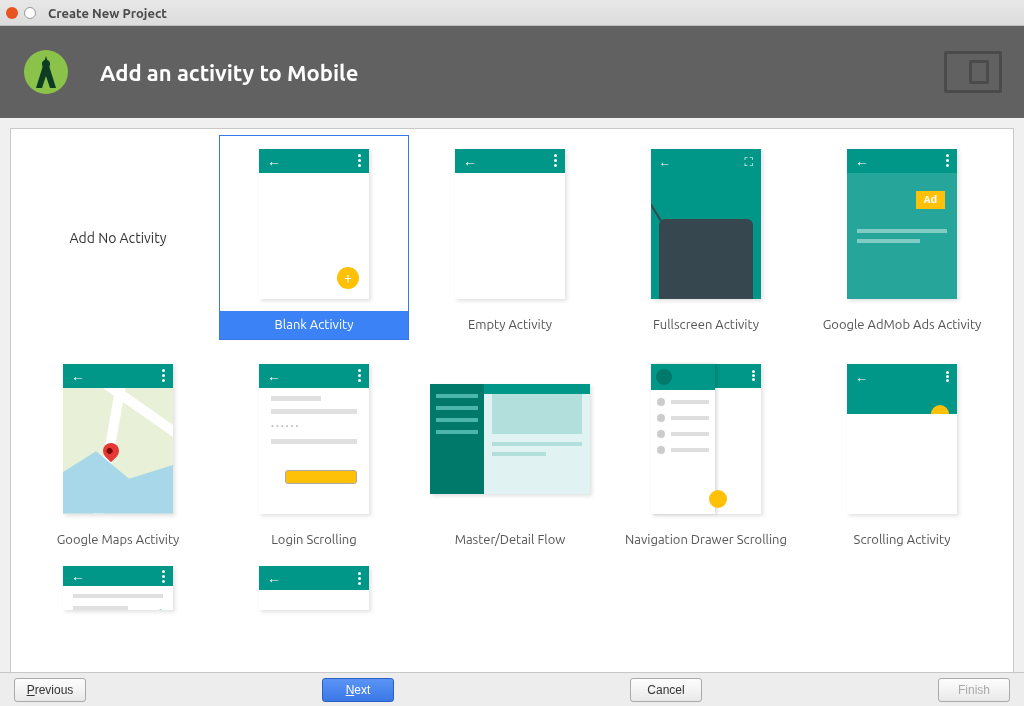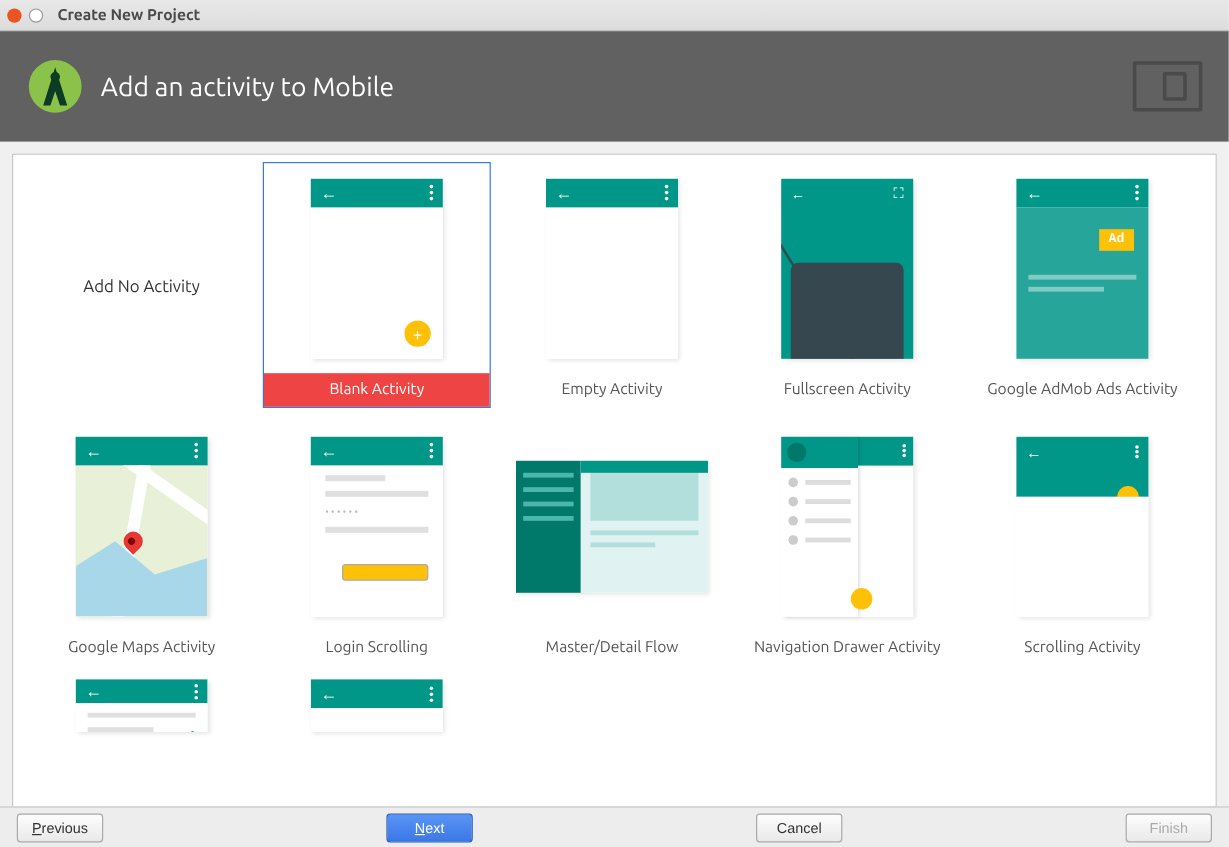--- a/index.html
+++ b/index.html
@@ -32,21 +32,21 @@
   .header {
     height: 92px;
     background: #616161;
     display:flex;
     align-items:center;
     padding: 0 22px;
     color:#fff;
     justify-content: space-between;
   }
   .header-left { display:flex; align-items:center; gap:14px; }
-  .header-title { font-size:22px; font-weight:400; }
+  .header-title { font-size:22px; font-weight:700;margin-left:16px; }
   .as-logo { width:48px; height:48px; }
 
   .device-glyph {
     width:58px; height:42px;
     border:3px solid #4a4a4a;
     position:relative;
     border-radius:2px;
   }
   .device-glyph::after{
     content:""; position:absolute; right:10px; top:6px; bottom:6px; width:14px;
@@ -81,21 +81,21 @@
     width:190px; height:175px;
     display:flex; align-items:center; justify-content:center;
   }
   .card-label {
     width:100%;
     text-align:center;
     font-size:13px;
     color:#555;
     padding:6px 2px 8px;
   }
-  .card.selected .card-label { background:#ef4444; color:#fff; }
+  .card.selected .card-label { background:#3b82f6; color:#fff; }
   .no-activity .thumb-wrap{ }
   .no-activity { justify-content:center; }
   .no-activity-text { font-size:14px; color:#333; }
 
   
   .phone {
     width:110px; height:150px; background:#fff;
     box-shadow: 2px 2px 4px rgba(0,0,0,.12);
     display:flex; flex-direction:column;
     position:relative;
@@ -413,21 +413,21 @@
                     <span style="width: 3px; height: 3px; background: rgb(255, 255, 255); border-radius: 50%; display: block; margin: 1px 0px;"></span>
                     <span style="width: 3px; height: 3px; background: rgb(255, 255, 255); border-radius: 50%; display: block; margin: 1px 0px;"></span>
                     <span style="width: 3px; height: 3px; background: rgb(255, 255, 255); border-radius: 50%; display: block; margin: 1px 0px;"></span>
                   </span>
                 </div>
               </div>
         <div class="nav-fab"></div>
       </div>
           </div>
         </div>
-        <div class="card-label">Navigation Drawer Activity</div>
+        <div class="card-label">Navigation Drawer Scrolling</div>
       </div>
       <div class="card">
         <div class="thumb-wrap" style="">
           <div class="phone">
         <div class="scroll-hdr">
           <div style="position:absolute;top:6px;left:8px;color:#fff">←</div>
           <div style="position:absolute;top:6px;right:8px" class="kebab">
                 <span style="width: 3px; height: 3px; background: rgb(255, 255, 255); border-radius: 50%; display: block; margin: 1px 0px;"></span>
                 <span style="width: 3px; height: 3px; background: rgb(255, 255, 255); border-radius: 50%; display: block; margin: 1px 0px;"></span>
                 <span style="width: 3px; height: 3px; background: rgb(255, 255, 255); border-radius: 50%; display: block; margin: 1px 0px;"></span>

